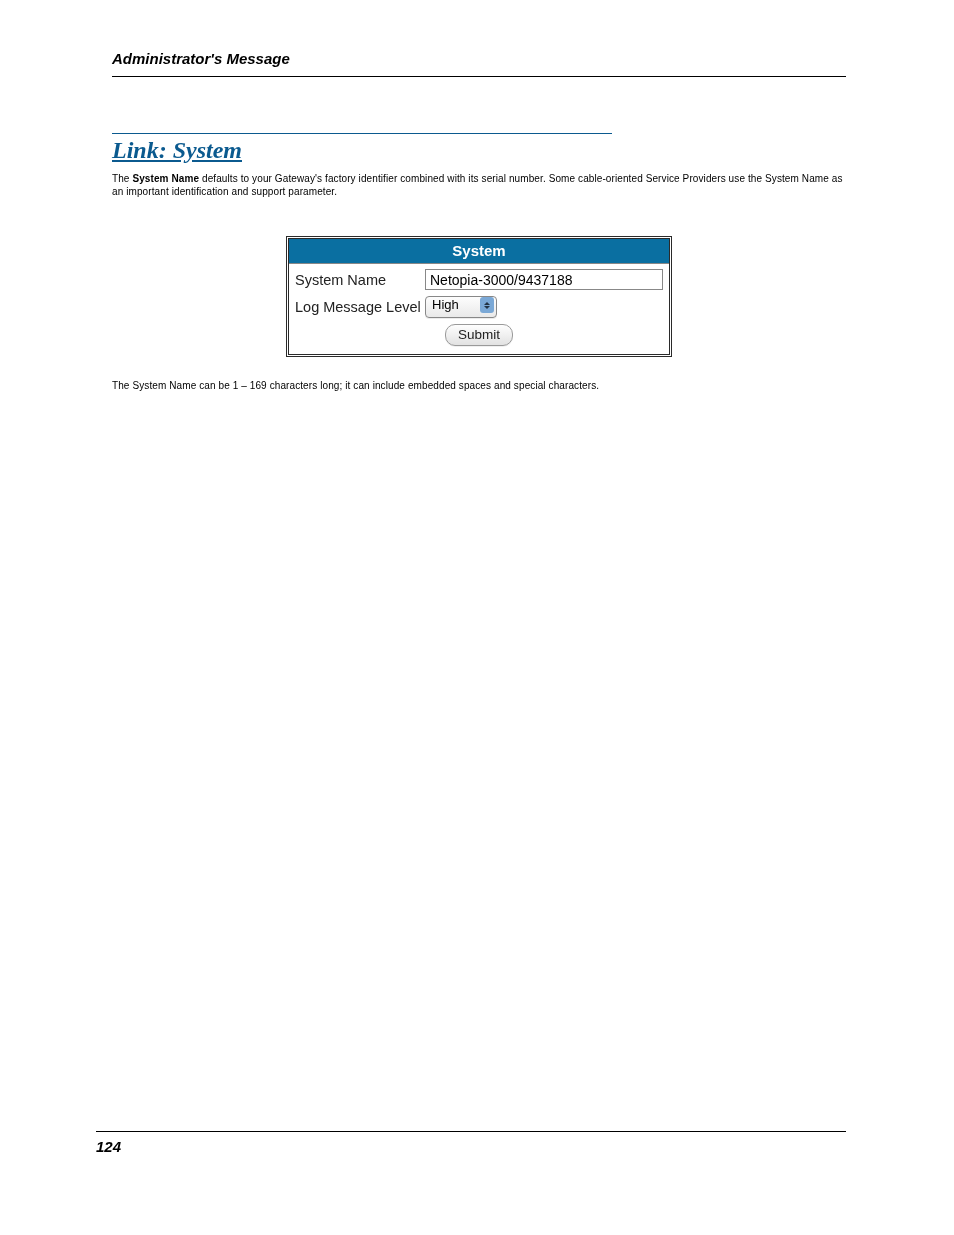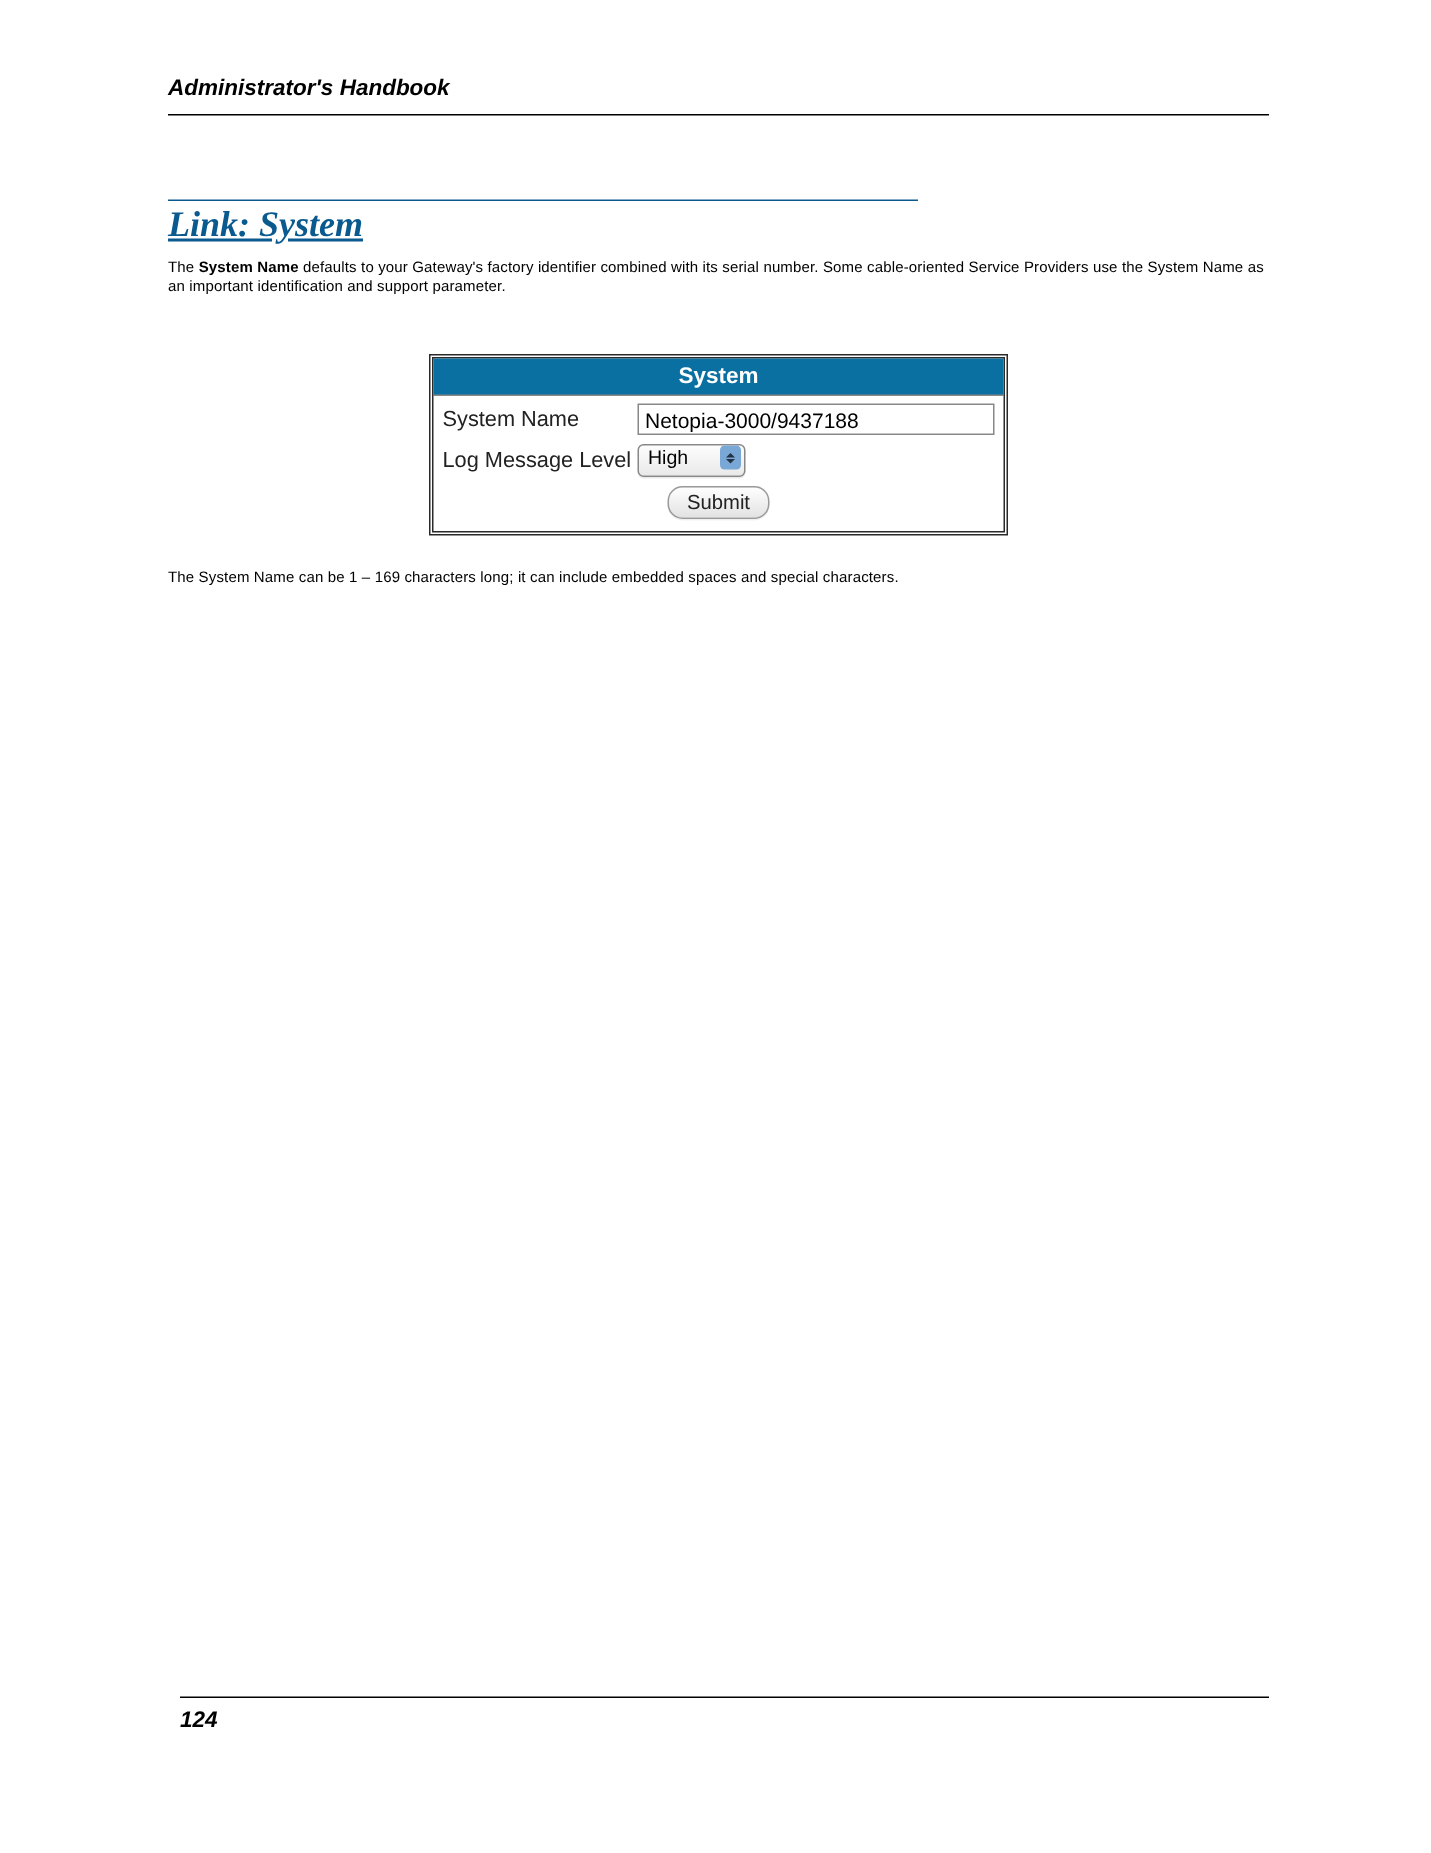--- a/index.html
+++ b/index.html
@@ -133,36 +133,36 @@
     border-radius: 10px;
     background: linear-gradient(#fefefe, #e2e2e2);
     font-size: 13.5px;
     padding: 2px 12px 3px 12px;
     color: #222;
     cursor: pointer;
     box-shadow: 0 1px 0 rgba(0,0,0,0.06);
   }
   .page-footer {
     position: absolute;
-    left: 120px;
+    left: 96px;
     right: 108px;
     bottom: 80px;
     border-top: 1.5px solid #000;
     padding-top: 6px;
     font-weight: bold;
     font-style: italic;
     font-size: 15px;
   }
 </style>
 </head>
 <body>
 
 <div class="page">
 
-  <div class="running-header">Administrator's Handbook</div>
+  <div class="running-header">Administrator's Message</div>
 
   <div class="section-heading">Link: System</div>
 
   <p class="body-text">
     <span>The </span><span class="bold">System Name</span><span> defaults to your Gateway's factory identifier combined with its serial number. Some cable-oriented Service Providers use the System Name as an important identification and support parameter.</span>
   </p>
 
   <div class="panel-wrap">
     <div class="panel">
       <div class="panel-header">System</div>

